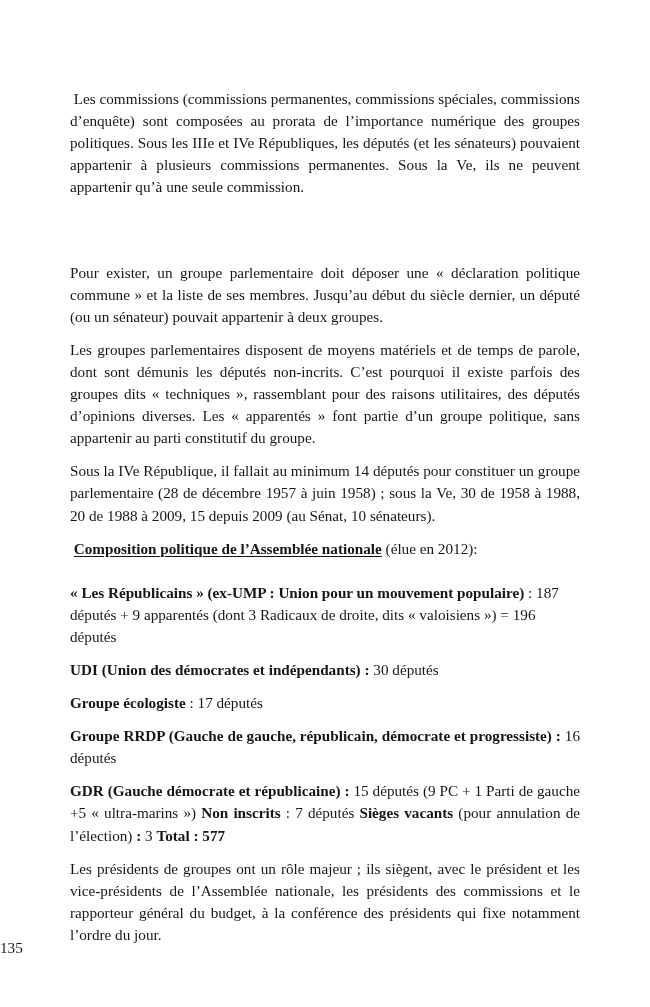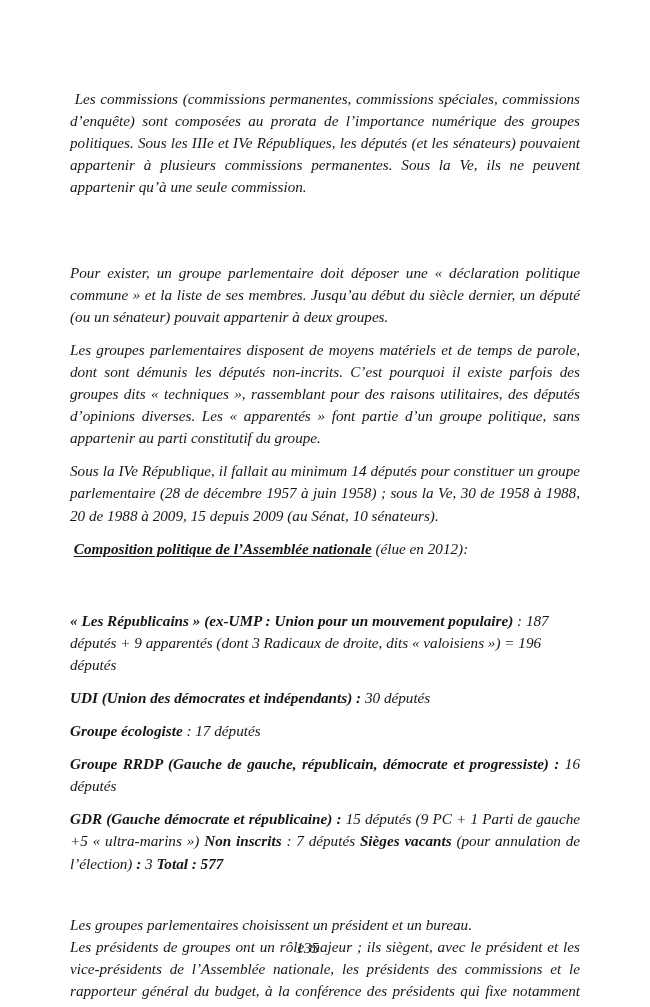--- a/index.html
+++ b/index.html
@@ -14,55 +14,51 @@
     color: #161616;
     position: relative;
     overflow: hidden;
   }
   .page {
     box-sizing: border-box;
     width: 562px;
     height: 1007px;
     padding: 88px 70px 0 70px;
     position: relative;
-    font-style: italic;
   }
   .body-text {
     width: 510px;
   }
   p {
     margin: 0;
     font-size: 15.2px;
     line-height: 22.1px;
     text-align: justify;
     text-justify: inter-word;
     hyphens: manual;
   }
   p.left {
     text-align: left;
-    margin-top: 28px;
   }
   .gap-lg { height: 30px; }
   .gap-sm { height: 11px; }
   .heading {
     font-weight: bold;
     text-decoration: underline;
     text-underline-offset: 2px;
   }
   .b { font-weight: bold; }
   .lead-space { white-space: pre; }
   .page-number {
     position: absolute;
-    left: 6px;
+    left: 0;
     right: 0;
     top: 938px;
-    text-align: center;
     font-size: 15.2px;
     line-height: 20px;
-    padding-left: 47px;
   }
 </style>
 </head>
 <body>
 
 <div class="page">
   <div class="body-text">
 
     <p><span class="lead-space"> </span><span>Les commissions (commissions permanentes, commissions spéciales, commissions d’enquête) sont composées au prorata de l’importance numérique des groupes politiques. Sous les IIIe et IVe Républiques, les députés (et les sénateurs) pouvaient appartenir à plusieurs commissions permanentes. Sous la Ve, ils ne peuvent appartenir qu’à une seule commission.</span></p>
 
@@ -104,20 +100,19 @@
     <div class="gap-sm"></div>
 
     <p><span class="b">Groupe RRDP (Gauche de gauche, républicain, démocrate et progressiste) :</span><span> 16 députés</span></p>
 
     <div class="gap-sm"></div>
 
     <p><span class="b">GDR (Gauche démocrate et républicaine) :</span><span> 15 députés (9 PC + 1 Parti de gauche +5 « ultra-marins ») </span><span class="b">Non inscrits</span><span> : 7 députés </span><span class="b">Sièges vacants</span><span> (pour annulation de l’élection)</span><span class="b"> :</span><span> 3 </span><span class="b">Total : 577</span></p>
 
     <div class="gap-sm"></div>
 
-    <p class="left">Les groupes parlementaires choisissent un président et un bureau.</p>
 
     <p>Les présidents de groupes ont un rôle majeur ; ils siègent, avec le président et les vice-présidents de l’Assemblée nationale, les présidents des commissions et le rapporteur général du budget, à la conférence des présidents qui fixe notamment l’ordre du jour.</p>
 
   </div>
 
   <div class="page-number">135</div>
 </div>
 
 </body></html>

